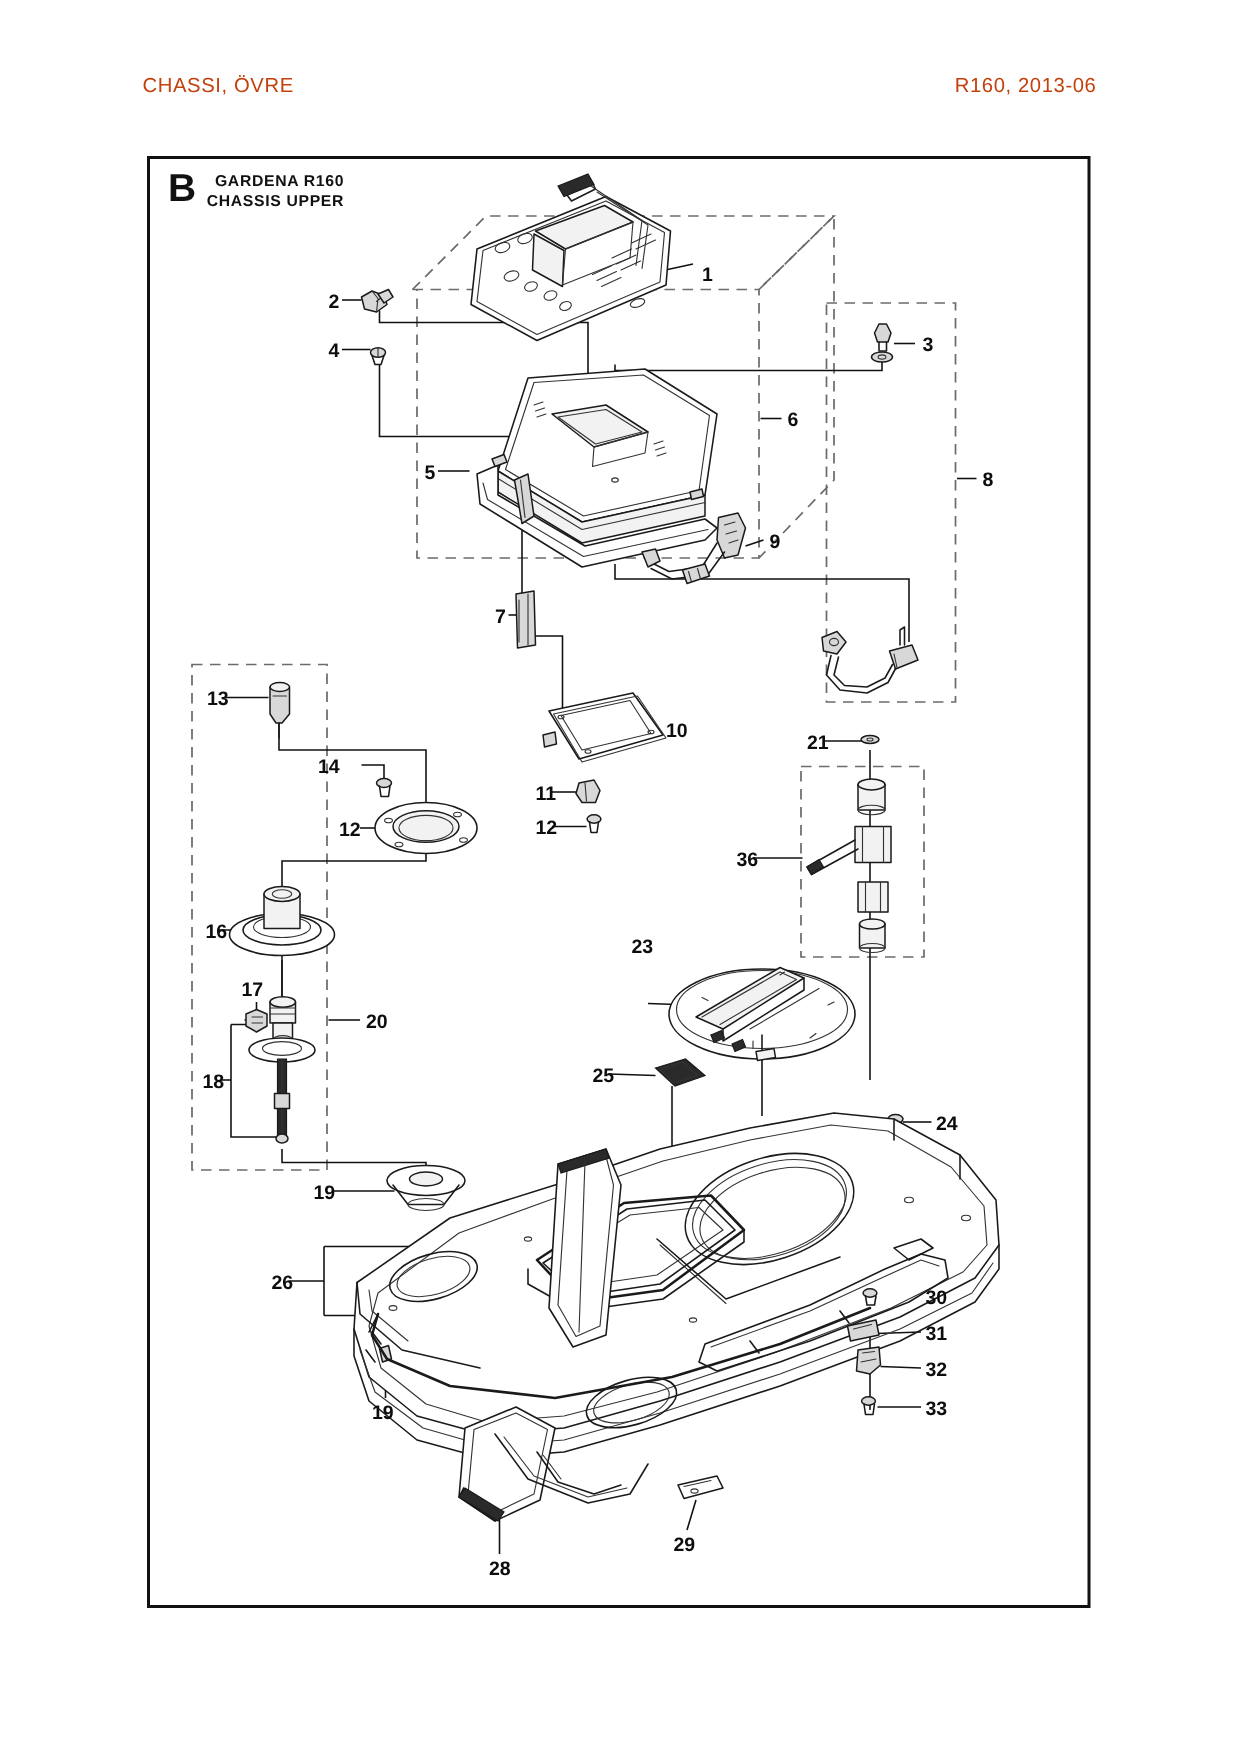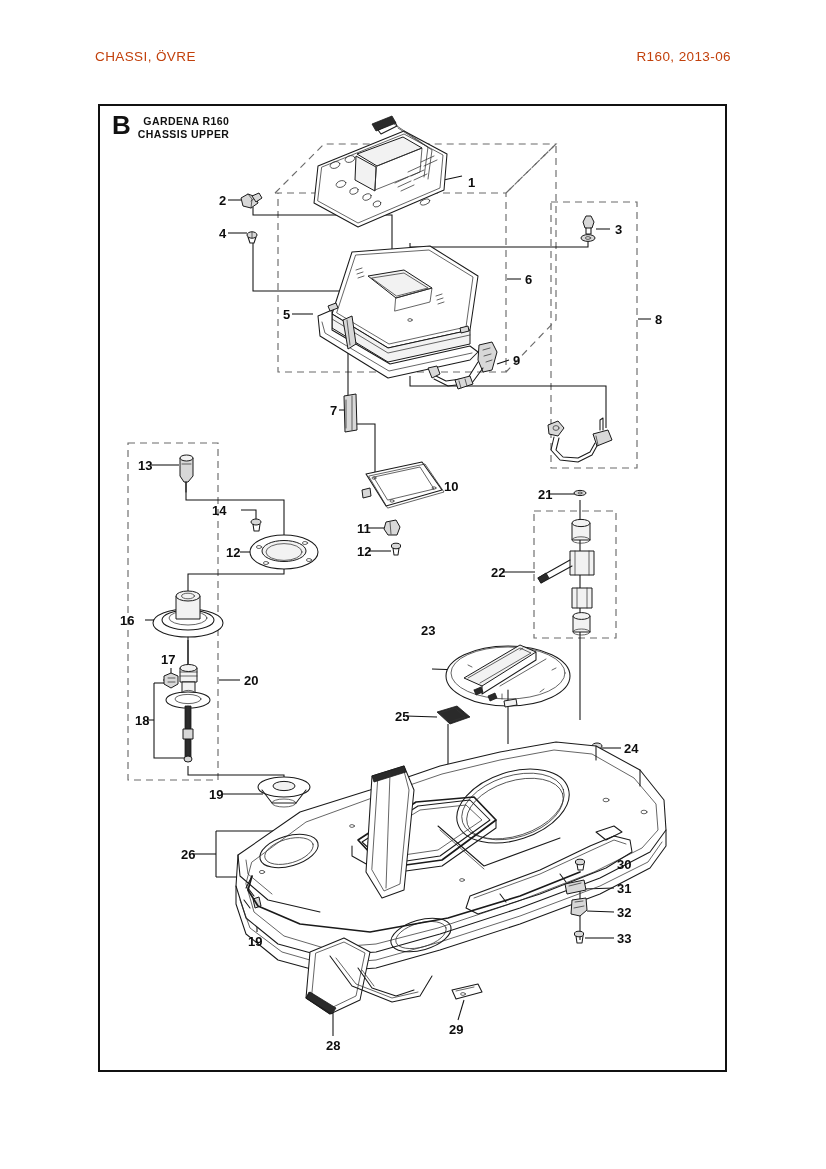--- a/index.html
+++ b/index.html
@@ -526,27 +526,27 @@
   <div class="num" style="left:525px;top:273px">6</div>
   <div class="num" style="left:330px;top:404px">7</div>
   <div class="num" style="left:655px;top:313px">8</div>
   <div class="num" style="left:513px;top:354px">9</div>
   <div class="num" style="left:444px;top:480px">10</div>
   <div class="num" style="left:357px;top:522px">11</div>
   <div class="num" style="left:357px;top:545px">12</div>
   <div class="num" style="left:138px;top:459px">13</div>
   <div class="num" style="left:212px;top:504px">14</div>
   <div class="num" style="left:226px;top:546px">12</div>
-  <div class="num" style="left:120px;top:614px">16</div>
+  <div class="num" style="left:137px;top:614px">16</div>
   <div class="num" style="left:161px;top:653px">17</div>
   <div class="num" style="left:135px;top:714px">18</div>
   <div class="num" style="left:209px;top:788px">19</div>
   <div class="num" style="left:244px;top:674px">20</div>
   <div class="num" style="left:538px;top:488px">21</div>
-  <div class="num" style="left:491px;top:566px">22</div>
+  <div class="num" style="left:491px;top:566px">36</div>
   <div class="num" style="left:421px;top:624px">23</div>
   <div class="num" style="left:624px;top:742px">24</div>
   <div class="num" style="left:395px;top:710px">25</div>
   <div class="num" style="left:181px;top:848px">26</div>
   <div class="num" style="left:248px;top:935px">19</div>
   <div class="num" style="left:326px;top:1039px">28</div>
   <div class="num" style="left:449px;top:1023px">29</div>
   <div class="num" style="left:617px;top:858px">30</div>
   <div class="num" style="left:617px;top:882px">31</div>
   <div class="num" style="left:617px;top:906px">32</div>

